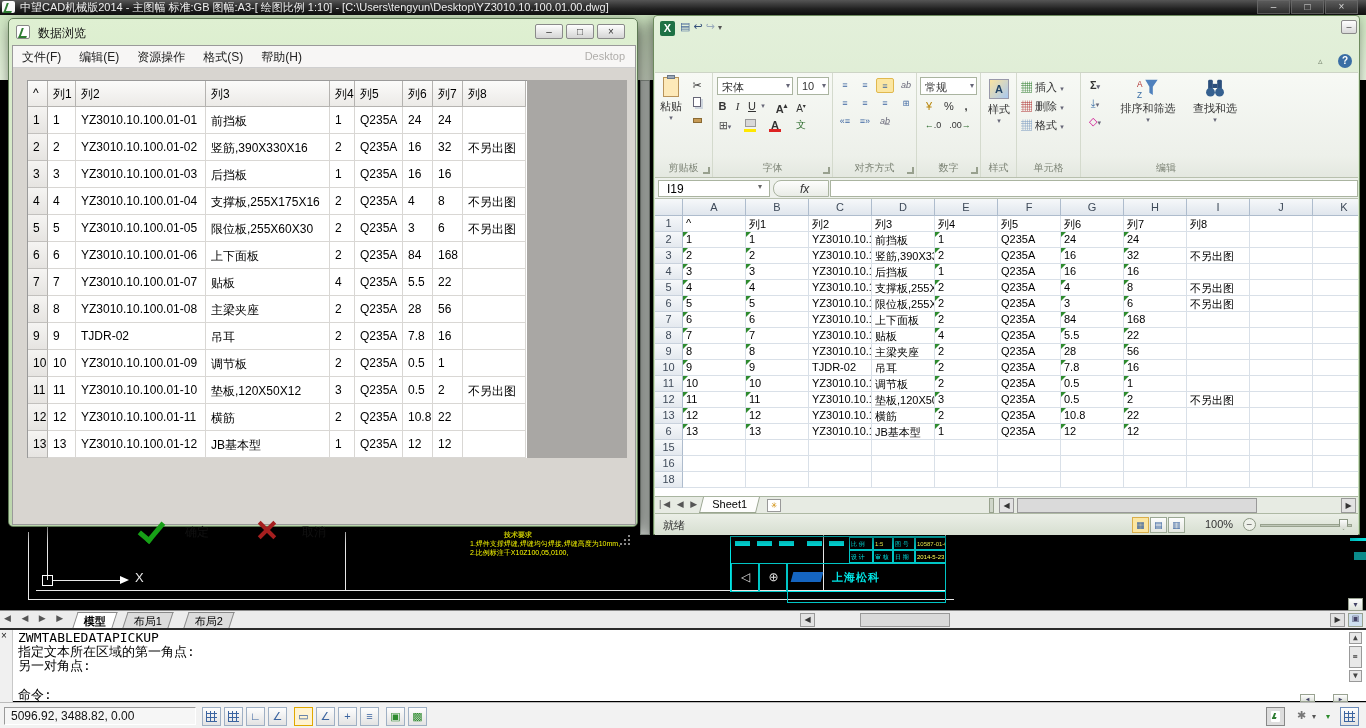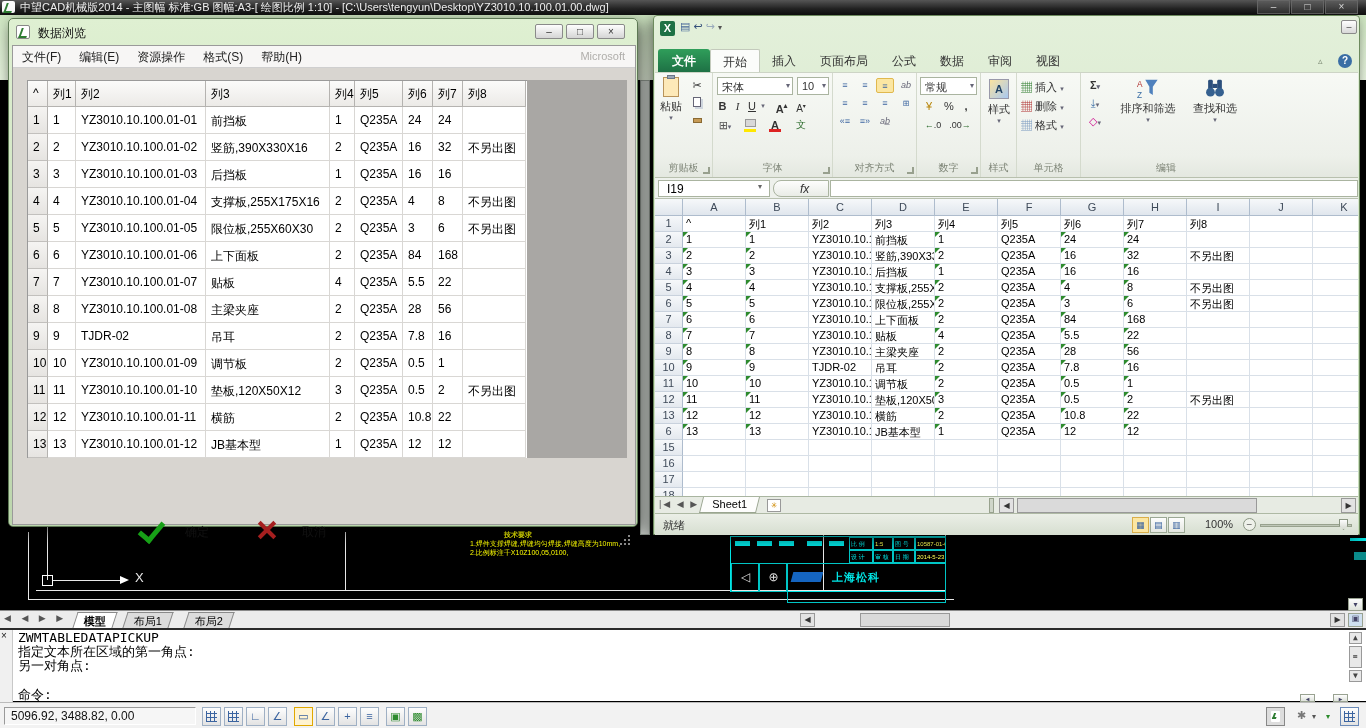--- a/index.html
+++ b/index.html
@@ -303,21 +303,21 @@
   <div class="abs dialog">
     <div class="abs dlg-titlebar">
       <div class="abs dlg-icon"></div>
       <div class="abs dlg-title">数据浏览</div>
       <div class="abs dlg-ctl" style="left:523px">–</div>
       <div class="abs dlg-ctl" style="left:554px">□</div>
       <div class="abs dlg-ctl" style="left:585px">×</div>
     </div>
     <div class="abs dlg-body">
       <div class="abs dlg-menubar">
-        <span class="abs dlg-standard">Microsoft</span>
+        <span class="abs dlg-standard">Desktop</span>
       <span class="dmi">文件(F)</span><span class="dmi">编辑(E)</span><span class="dmi">资源操作</span><span class="dmi">格式(S)</span><span class="dmi">帮助(H)</span></div>
       <div class="abs dlg-filler"></div>
       <div class="abs dlg-table" id="dlg-table">
           <div class="dtr">
             <div class="dth" style="width: 20px;">^</div>
             <div class="dth" style="width: 28px;">列1</div>
             <div class="dth" style="width: 130px;">列2</div>
             <div class="dth" style="width: 124px;">列3</div>
             <div class="dth" style="width: 25px;">列4</div>
             <div class="dth" style="width: 48px;">列5</div>
@@ -482,30 +482,20 @@
       <div class="abs xl-appicon">X</div>
       <div class="abs qat">
         <span style="color:#4a6a9a">▤</span>
         <span>↩</span>
         <span style="color:#9ab">↪</span>
         <span style="font-size:8px;color:#555">▾</span>
       </div>
       <div class="abs xl-min">–</div>
     </div>
     <div class="abs xl-tabrow">
-      <div id="xl-tabs" style="position:absolute;left:4px;top:0;display:flex">
-          <div class="xl-tab filetab" style="position: relative;">文件</div>
-          <div class="xl-tab active" style="position: relative;">开始</div>
-          <div class="xl-tab" style="position: relative;">插入</div>
-          <div class="xl-tab" style="position: relative;">页面布局</div>
-          <div class="xl-tab" style="position: relative;">公式</div>
-          <div class="xl-tab" style="position: relative;">数据</div>
-          <div class="xl-tab" style="position: relative;">审阅</div>
-          <div class="xl-tab" style="position: relative;">视图</div>
-        </div>
       <div class="abs xl-ribcaret">▵</div>
       <div class="abs xl-help">?</div>
     </div>
 
     <div class="abs xl-ribbon">
 
       <div class="grp" style="left:0;width:58px">
         <div class="bigbtn" style="left:3px;top:4px;width:26px">
           <div style="width:16px;height:20px;margin:0 auto;background:#fde9b8;border:1px solid #b8935a;position:relative">
               <div style="position:absolute;left:3px;top:-3px;width:8px;height:4px;background:#9aa7b8;border:1px solid #6a7788"></div>
@@ -855,34 +845,20 @@
           <div class="xcell" style="width: 63px;"></div>
           <div class="xcell" style="width: 63px;"></div>
           <div class="xcell" style="width: 63px;"></div>
           <div class="xcell" style="width: 63px;"></div>
           <div class="xcell" style="width: 63px;"></div>
           <div class="xcell" style="width: 63px;"></div>
           <div class="xcell" style="width: 63px;"></div>
           <div class="xcell" style="width: 63px;"></div>
         </div>
         <div class="xgr">
-          <div class="xrh">17</div>
-          <div class="xcell" style="width: 63px;"></div>
-          <div class="xcell" style="width: 63px;"></div>
-          <div class="xcell" style="width: 63px;"></div>
-          <div class="xcell" style="width: 63px;"></div>
-          <div class="xcell" style="width: 63px;"></div>
-          <div class="xcell" style="width: 63px;"></div>
-          <div class="xcell" style="width: 63px;"></div>
-          <div class="xcell" style="width: 63px;"></div>
-          <div class="xcell" style="width: 63px;"></div>
-          <div class="xcell" style="width: 63px;"></div>
-          <div class="xcell" style="width: 63px;"></div>
-        </div>
-        <div class="xgr">
           <div class="xrh">18</div>
           <div class="xcell" style="width: 63px;"></div>
           <div class="xcell" style="width: 63px;"></div>
           <div class="xcell" style="width: 63px;"></div>
           <div class="xcell" style="width: 63px;"></div>
           <div class="xcell" style="width: 63px;"></div>
           <div class="xcell" style="width: 63px;"></div>
           <div class="xcell" style="width: 63px;"></div>
           <div class="xcell" style="width: 63px;"></div>
           <div class="xcell" style="width: 63px;"></div>

